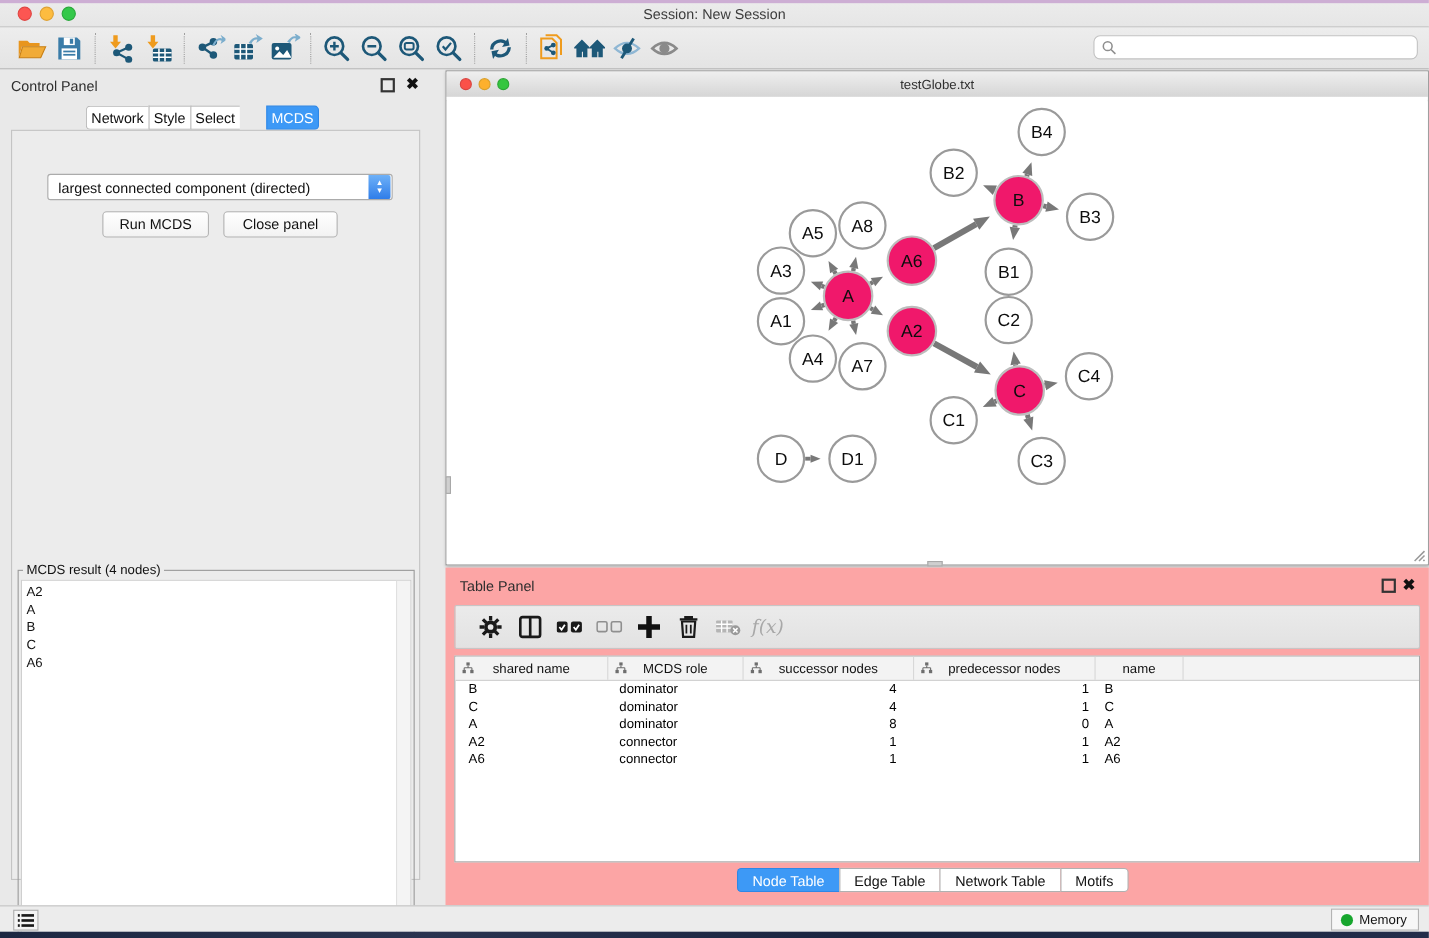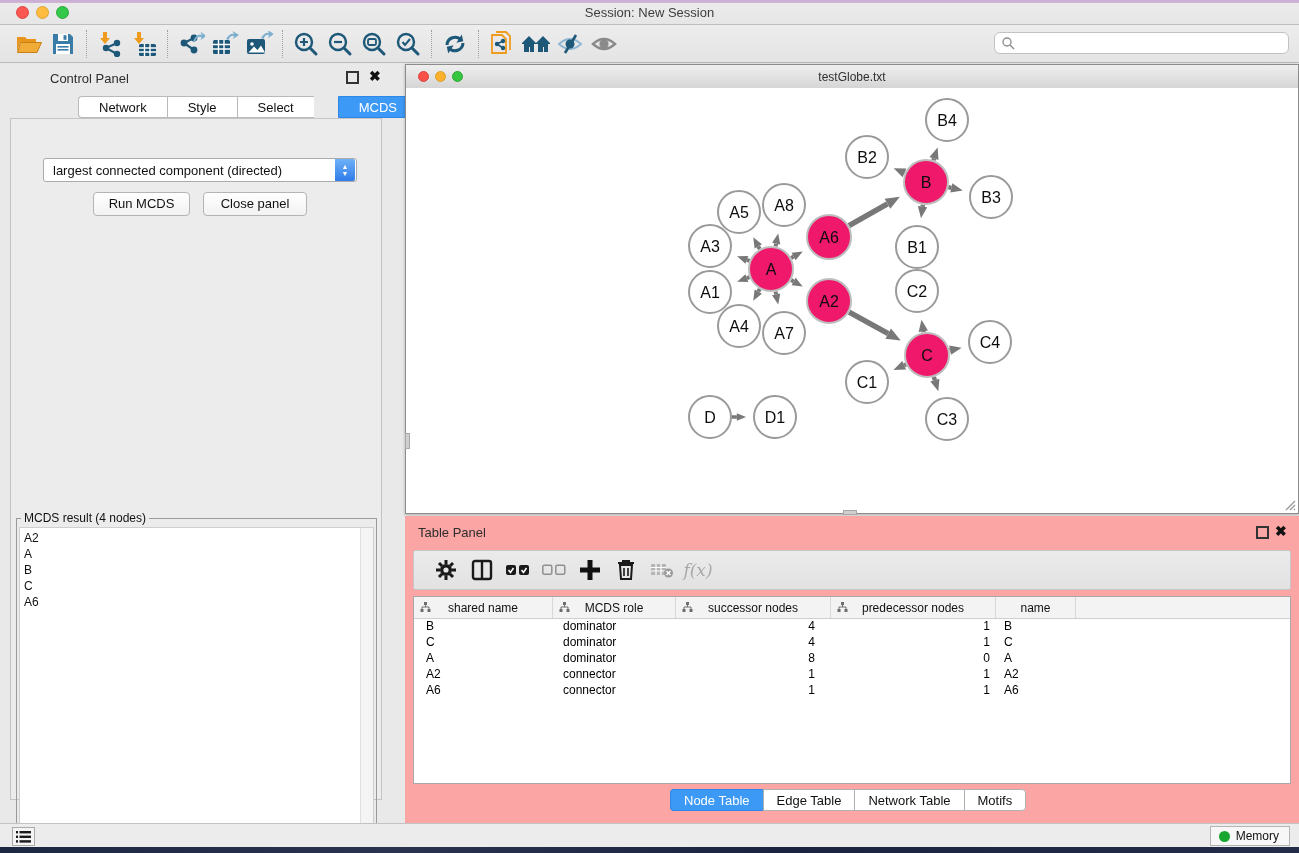--- a/index.html
+++ b/index.html
@@ -21,29 +21,29 @@
     background:linear-gradient(#ededed,#e4e4e4); border-bottom:1px solid #b9b9b9;
     display:flex; align-items:center; padding-left:12px; }
   .tb-ico { width:34px; height:30px; display:flex; align-items:center; justify-content:center; cursor:pointer; }
   .tb-sep { width:1px; height:28px; margin:0 6px; border-left:1px dotted #9f9f9f; }
   .tb-search { position:absolute; right:10px; top:7px; width:295px; height:22px; background:#fff;
     border:1px solid #c2c2c2; border-radius:6px; display:flex; align-items:center; padding-left:6px; }
   .tb-search input { border:none; outline:none; flex:1; font-size:12px; background:transparent; }
 
   
   .cpanel { position:absolute; left:0; top:64px; width:392px; height:759px; background:#e9e9e9; }
-  .panel-head { position:relative; height:26px;margin-left:40px; }
+  .panel-head { position:relative; height:26px; }
   .panel-head .ph-title { position:absolute; left:10px; top:7px; font-size:13px; color:#2e2e2e; }
   .ph-btn { position:absolute; top:7px; width:13px; height:13px; cursor:pointer; }
   .ph-float { border:2px solid #333; }
   .ph-close { font-weight:bold; font-size:14px; line-height:11px; color:#111; }
   .cpanel .ph-float { right:33px; } .cpanel .ph-close { right:10px; }
 
   .cp-tabs { position:absolute; left:78px; top:32px; display:flex; }
-  .cp-tab { height:22px; padding:0 20px; background:#fff; border:1px solid #b9b9b9; border-right:none;
+  .cp-tab { height:22px; padding:0 4px; background:#fff; border:1px solid #b9b9b9; border-right:none;
     display:flex; align-items:center; font-size:13px; color:#111; cursor:pointer; }
   .cp-tab:first-child { border-radius:4px 0 0 4px; }
   .cp-tab:last-child  { border-radius:0 4px 4px 0; border-right:1px solid #b9b9b9; }
   .cp-tab.active { background:#3d99f6; border-color:#2f87e6; color:#fff;margin-left:24px; }
 
   .cp-body { position:absolute; left:10px; top:54px; width:372px; height:682px;
     background:#ececec; border:1px solid #c4c4c4; }
   .cp-optlabel { position:absolute; left:0; width:100%; top:22px; text-align:center; font-size:13px; color:#111; }
   .cp-select { position:absolute; left:32px; top:39px; width:314px; height:24px; background:#fff;
     border:1px solid #ababab; border-radius:3px; display:flex; align-items:center; cursor:pointer; }

